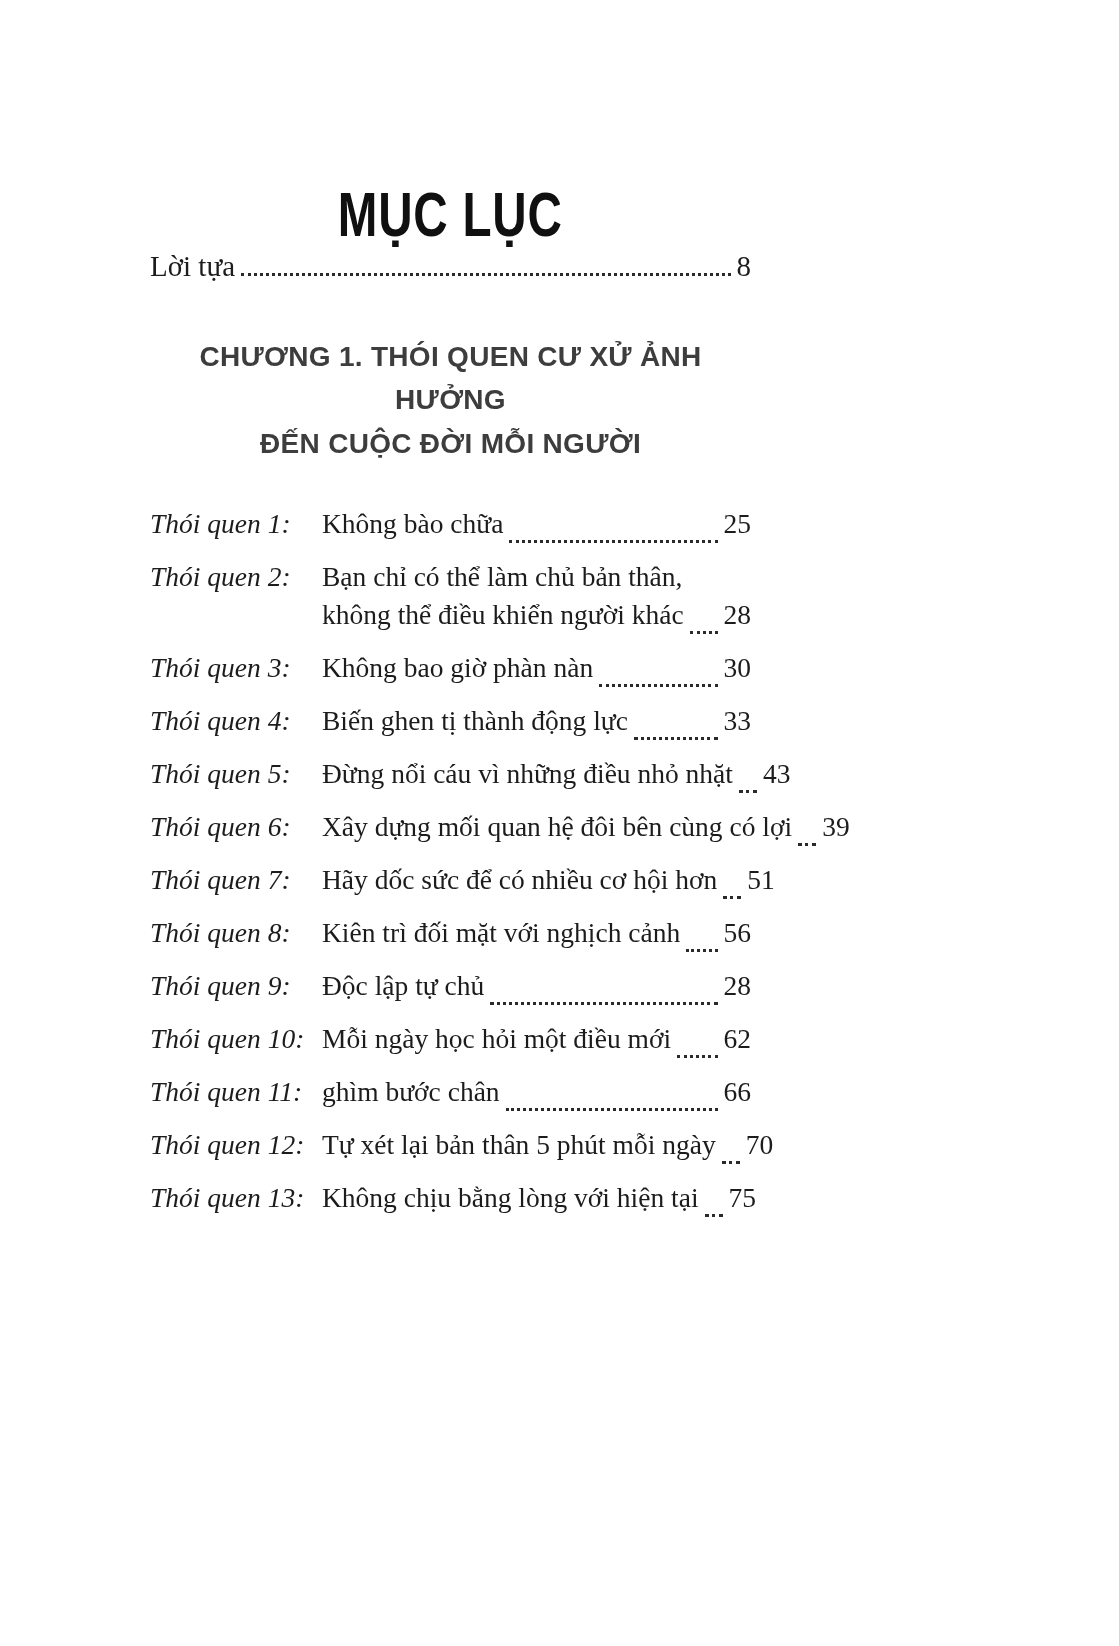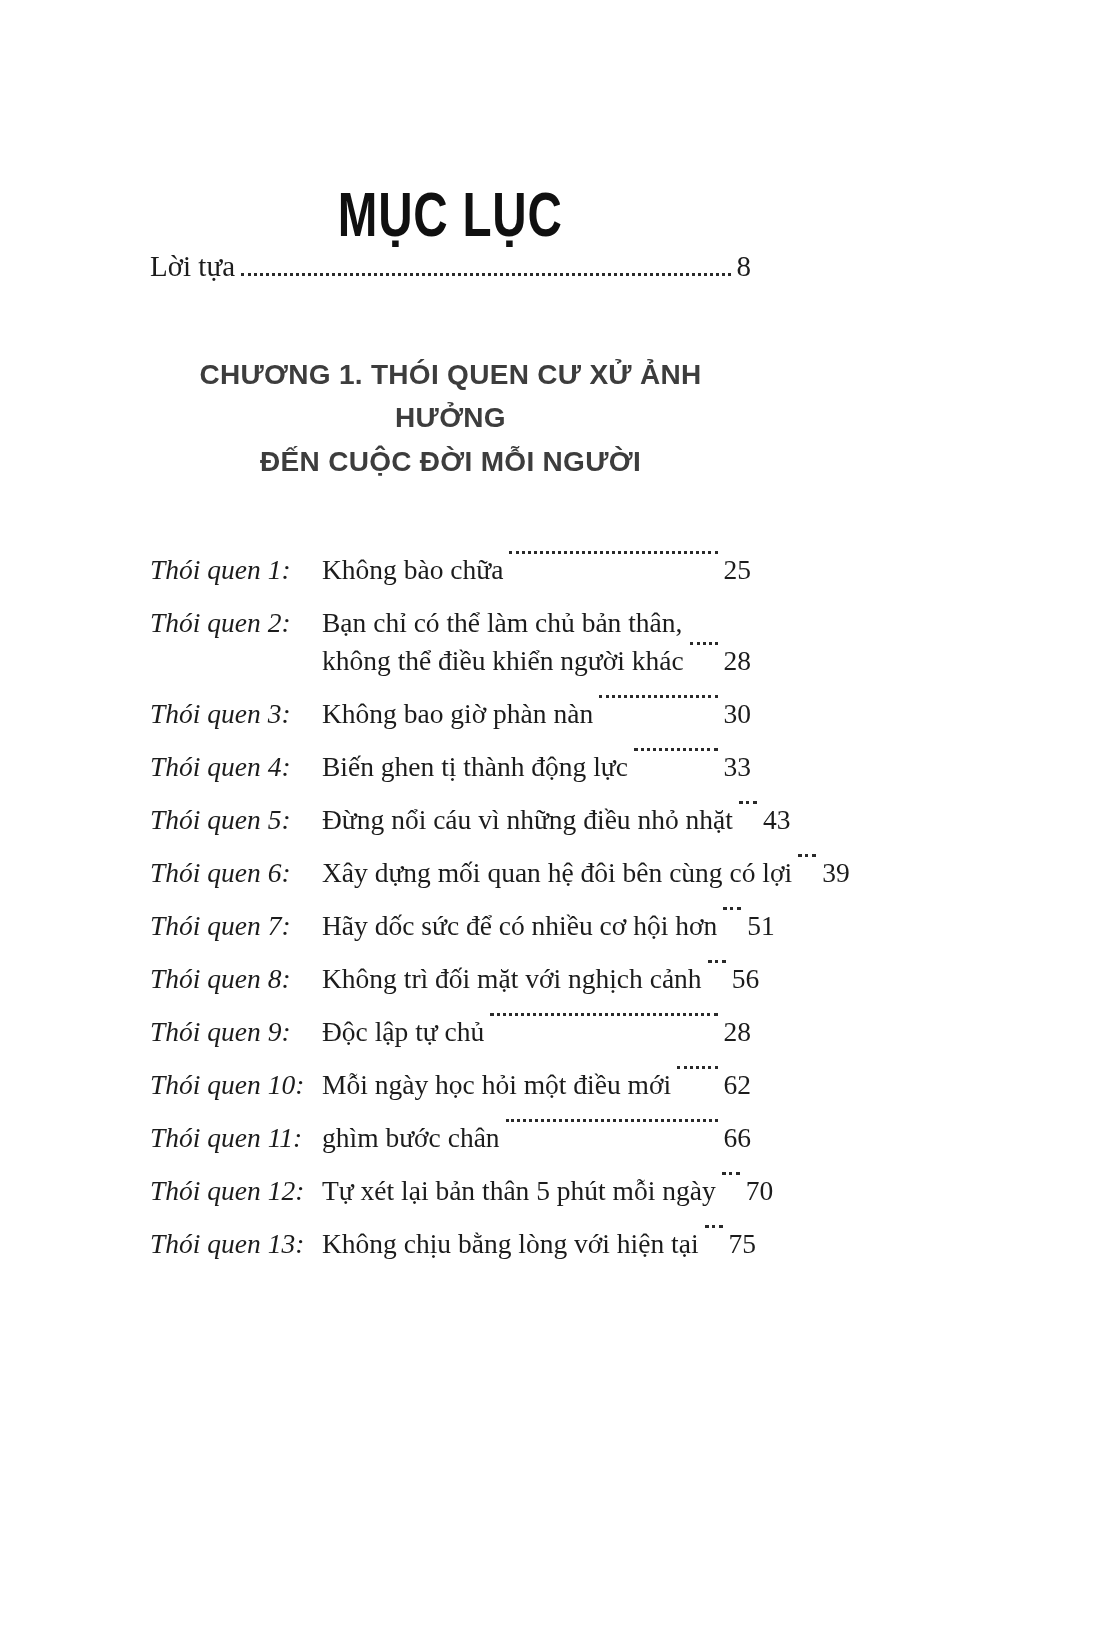--- a/index.html
+++ b/index.html
@@ -37,40 +37,40 @@
     font-size: 29px;
     line-height: 38px;
   }
   .chapter {
     font-family: "Liberation Sans", sans-serif;
     font-weight: 700;
     font-size: 28px;
     color: #3d3d3d;
     text-align: center;
     line-height: 1.55;
-    margin-top: 68px;
+    margin-top: 50px;
     letter-spacing: 0.3px;
   }
-  #entries { margin-top: 68px; }
+  #entries { margin-top: 40px; }
   .entry {
     display: flex;
     font-size: 27.5px;
     line-height: 38px;
     margin-bottom: 15px;
   }
   .label {
     width: 172px;
     flex-shrink: 0;
     font-style: italic;
     color: #1c1c1c;
   }
   .entry-body { flex: 1; min-width: 0; }
   .line {
     display: flex;
-    align-items: flex-start;
+    align-items: flex-end;
   }
   .txt { white-space: nowrap; }
   .dots {
     flex: 1;
     min-width: 18px;
     border-bottom: 3px dotted #2a2a2a;
     margin: 0 6px;
   }
   .page-num {
     white-space: nowrap;
@@ -168,21 +168,21 @@
             <span class="txt">Hãy dốc sức để có nhiều cơ hội hơn</span>
             <span class="dots"></span>
             <span class="page-num">51</span>
           </div>
         </div>
       </div>
       <div class="entry">
         <span class="label">Thói quen 8:</span>
         <div class="entry-body">
           <div class="line">
-            <span class="txt">Không trì đối mặt với nghịch cảnh</span>
+            <span class="txt">Kiên trì đối mặt với nghịch cảnh</span>
             <span class="dots"></span>
             <span class="page-num">56</span>
           </div>
         </div>
       </div>
       <div class="entry">
         <span class="label">Thói quen 9:</span>
         <div class="entry-body">
           <div class="line">
             <span class="txt">Độc lập tự chủ</span>

